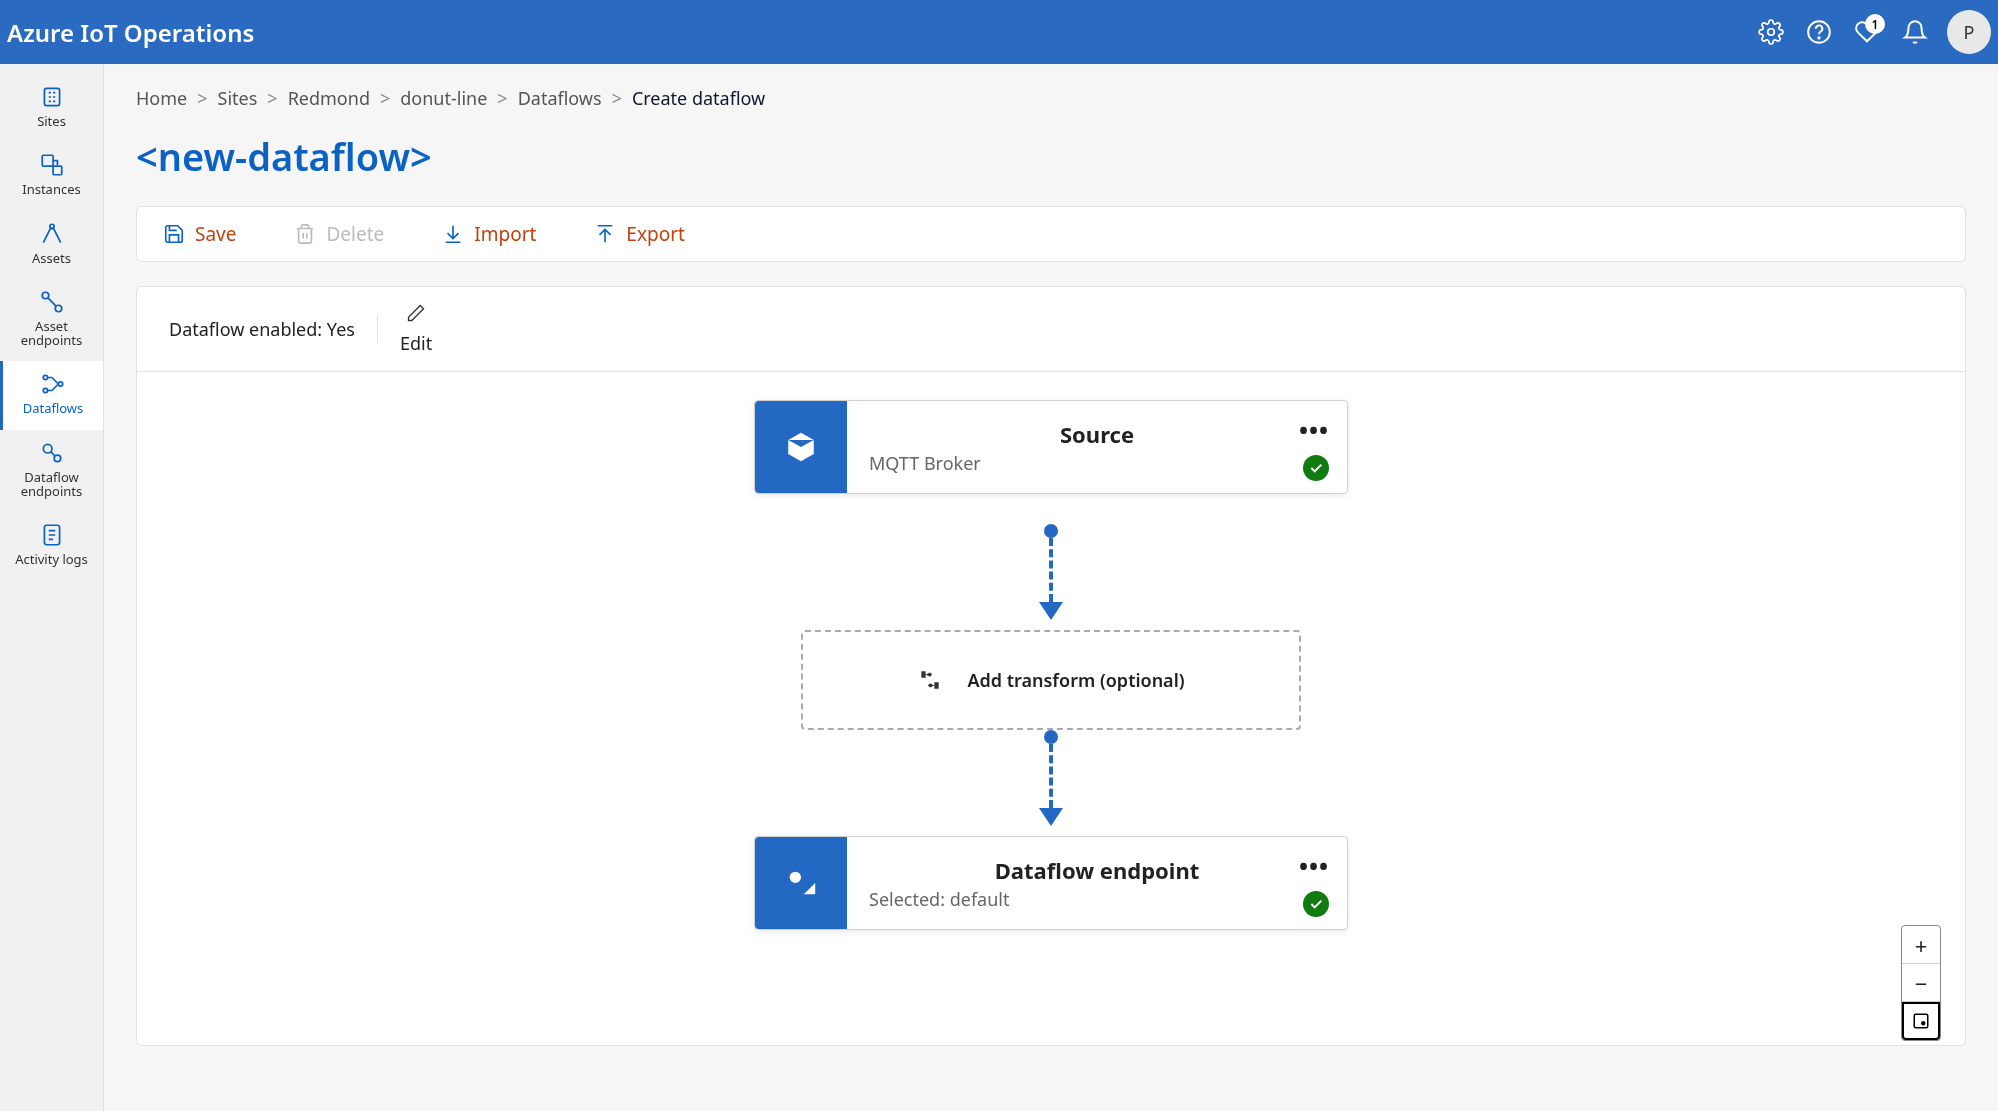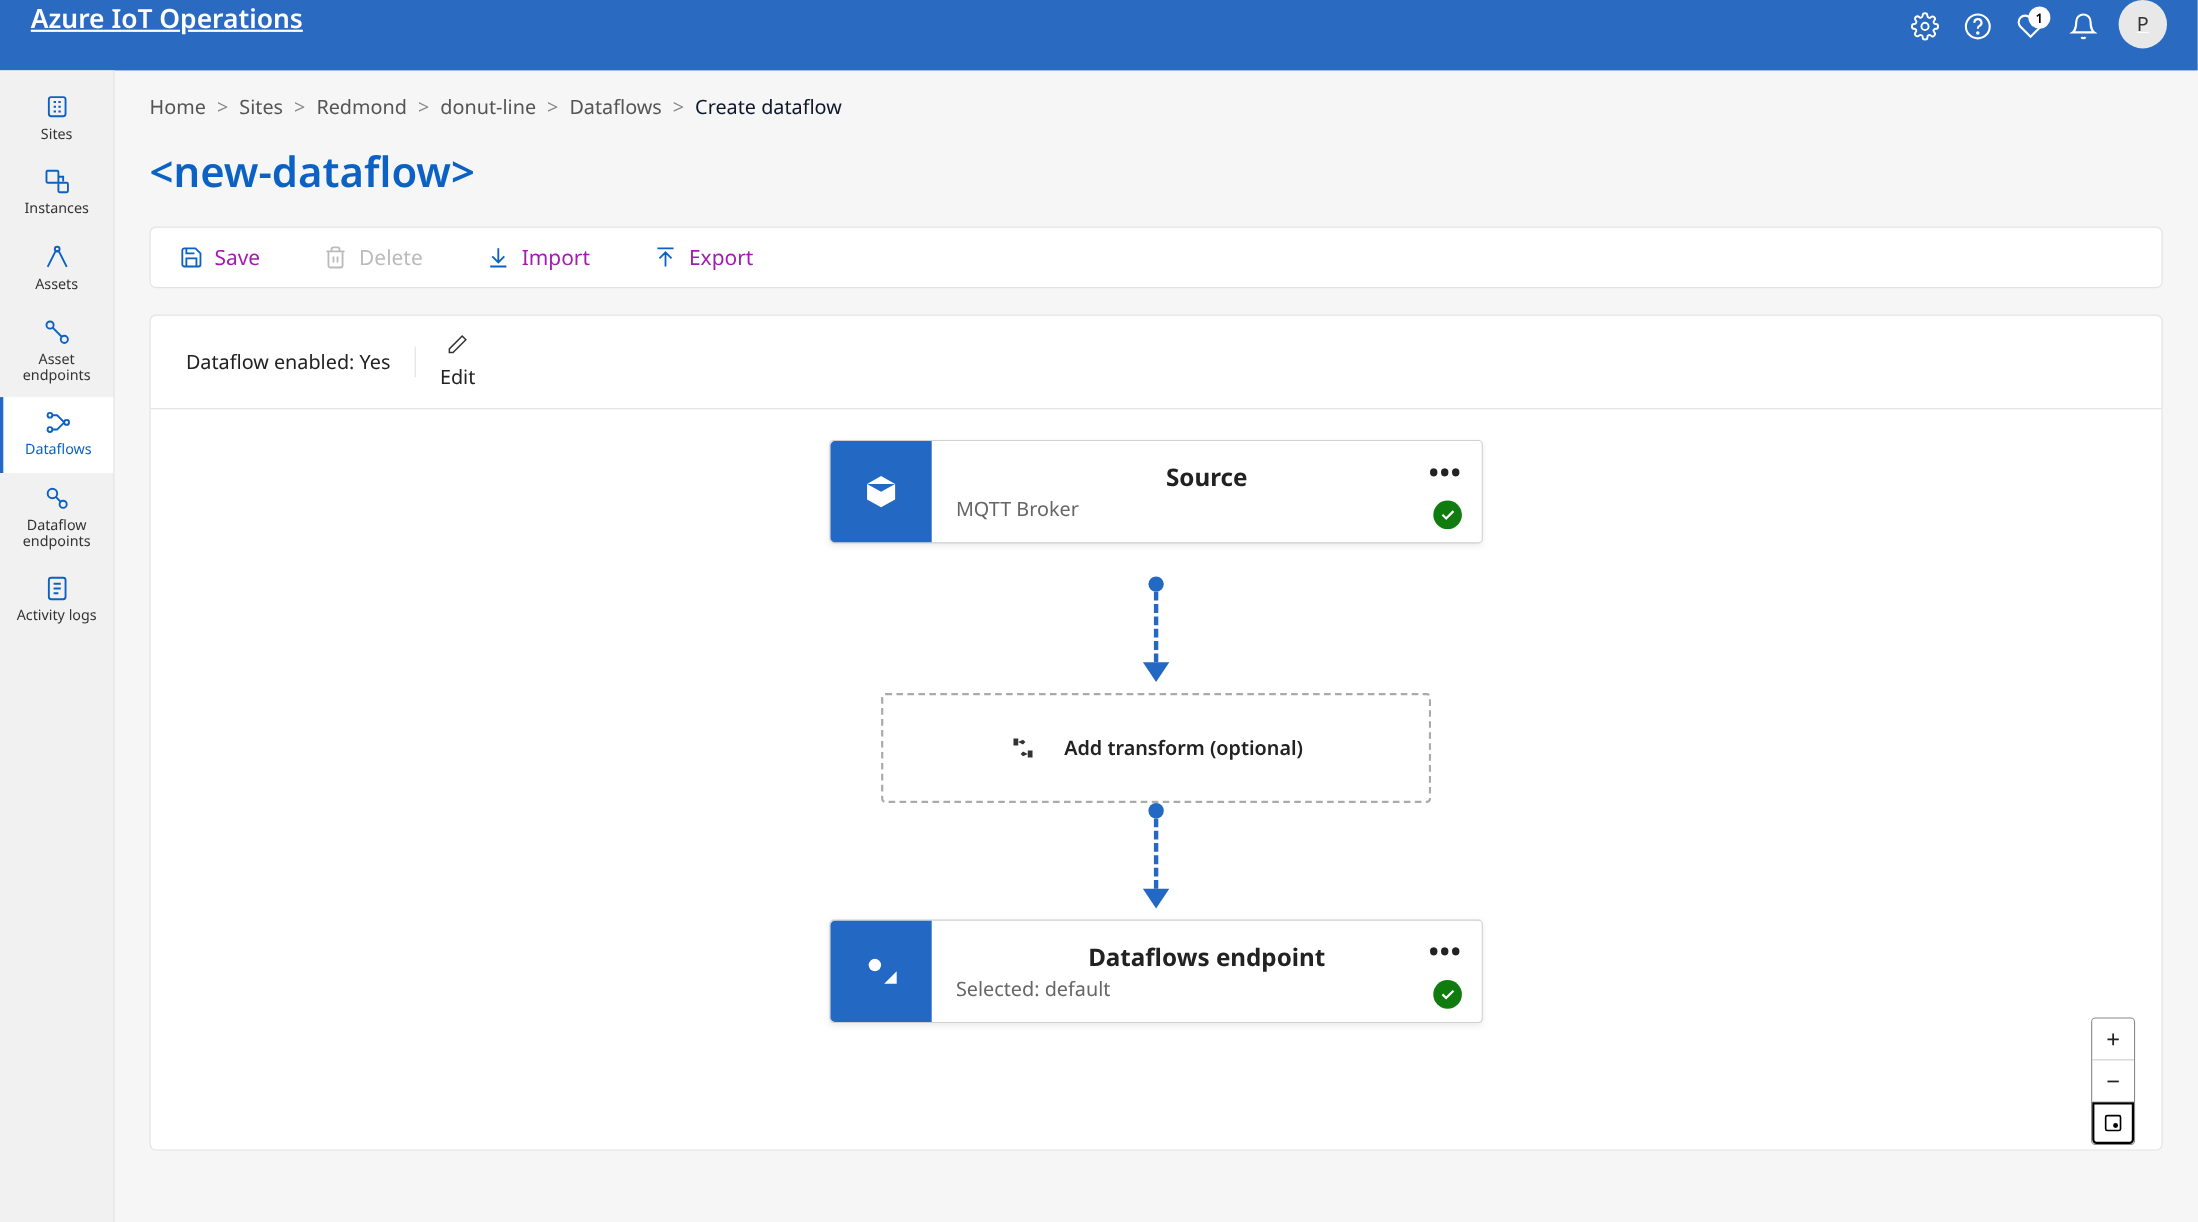--- a/index.html
+++ b/index.html
@@ -21,23 +21,23 @@
     font-size: 14px;
     color: var(--text);
     background: var(--bg);
   }
   .scaler { width: 1998px; }
   
   .header {
     height: 64px;
     background: var(--brand-header);
     display: flex;
-    padding: 0 28px;
+    align-items: center;
+    padding: 0 7px;
     color: white;
-    text-decoration: underline;
   }
   .header .brand {
     font-size: 24px;
     font-weight: 600;
   }
   .header .spacer { flex: 1; }
   .header .hicon {
     width: 48px; height: 48px;
     display: flex; align-items: center; justify-content: center;
     cursor: pointer;
@@ -127,21 +127,21 @@
     border: 1px solid var(--border);
     border-radius: 6px;
     padding: 14px 26px;
     display: flex;
     gap: 58px;
     align-items: center;
   }
   .tbtn {
     display: flex; align-items: center; gap: 10px;
     font-size: 19px;
-    color: #a21caf;
+    color: #c2410c;
     cursor: pointer;
   }
   .tbtn.disabled { color: #bbb; cursor: default; }
   .tbtn svg { width: 22px; height: 22px; }
   
   .canvas-card {
     margin-top: 24px;
     background: white;
     border: 1px solid var(--border);
     border-radius: 6px;
@@ -462,21 +462,21 @@
 
         <div class="node" style="top:464px">
           <div class="nicon">
             <svg viewBox="0 0 24 24">
                   <circle cx="8" cy="8" r="4"></circle>
                   <path d="M12 12 L20 20 M5 5 L2 2"></path>
                   <path d="M14 20h8v-8"></path>
                 </svg>
           </div>
           <div class="nbody">
-            <div class="ntitle">Dataflows endpoint</div>
+            <div class="ntitle">Dataflow endpoint</div>
             <div class="nsub">Selected: default</div>
             <div class="dots">•••</div>
             <div class="check">
                   <svg viewBox="0 0 24 24">
                     <path d="M5 12l5 5L20 7"></path>
                   </svg>
                 </div>
           </div>
         </div>
 

